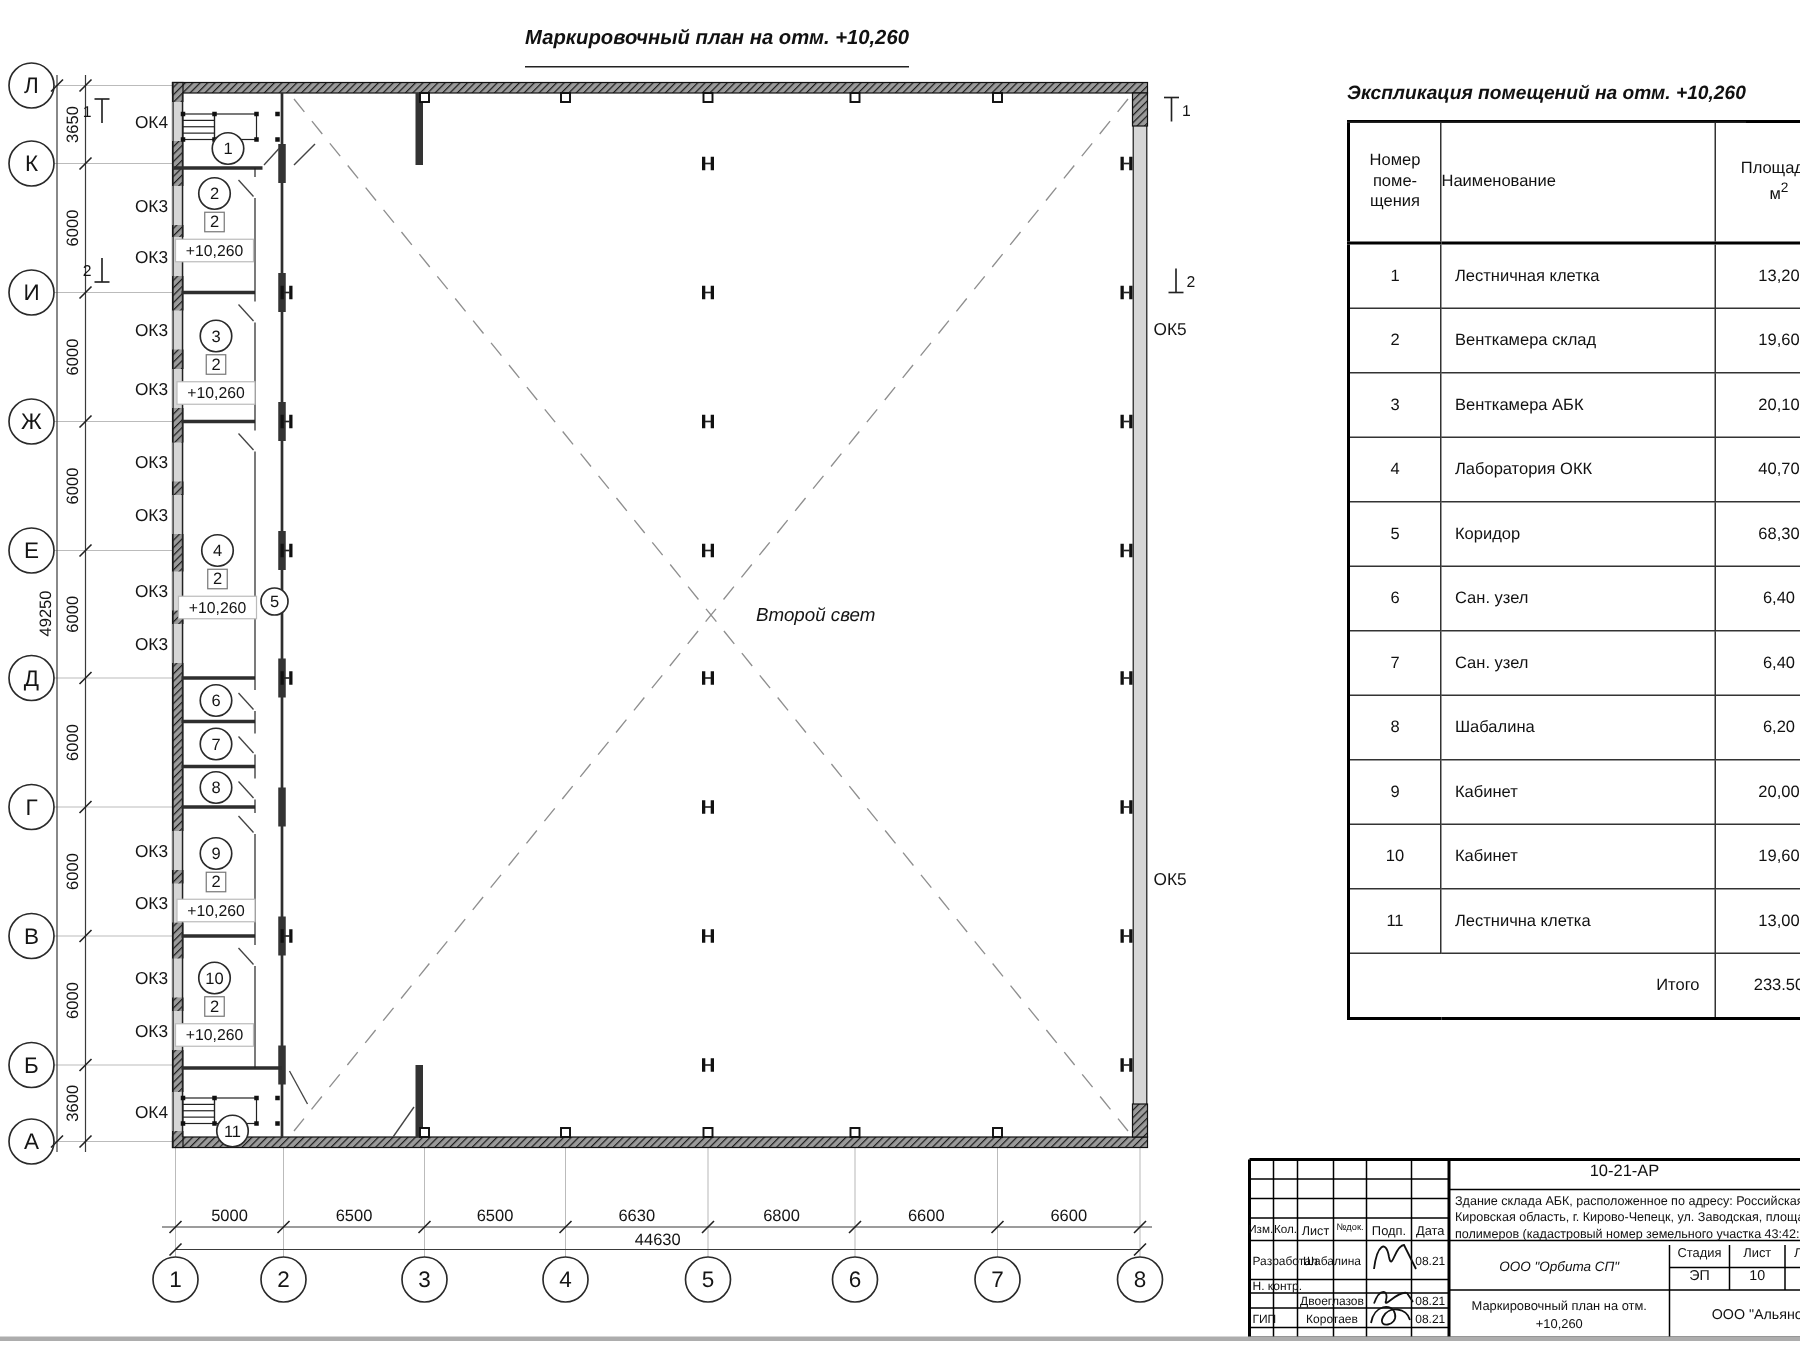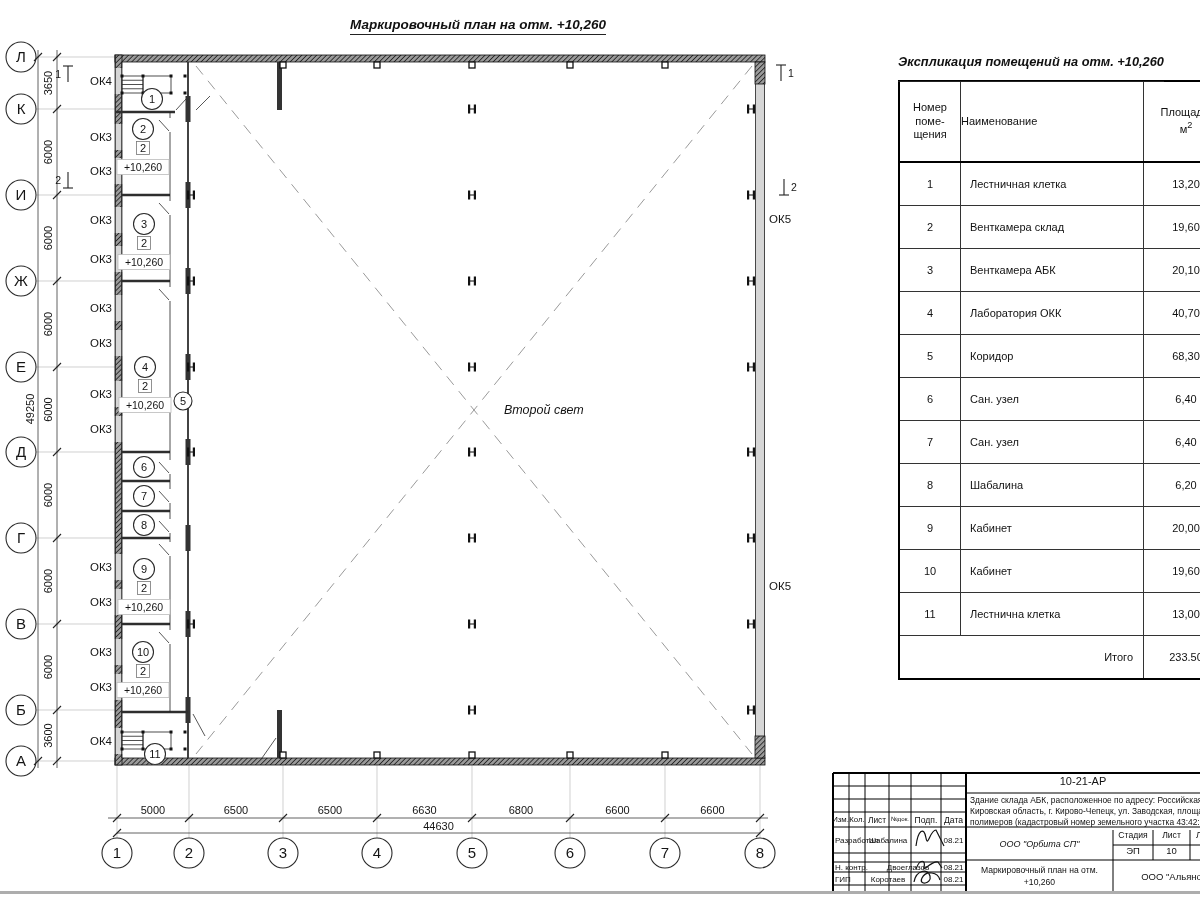--- a/index.html
+++ b/index.html
@@ -1,21 +1,21 @@
 <!DOCTYPE html>
 <html><head>
 <meta charset="utf-8">
 <style>
   html,body{margin:0;padding:0;background:#fff;}
   body{width:1200px;height:900px;overflow:hidden;position:relative;
        font-family:"Liberation Sans",sans-serif;color:#111;}
   .sheet{position:absolute;inset:0;}
   .plan-title{position:absolute;left:318px;top:17px;width:320px;text-align:center;
       font-size:13.5px;font-style:italic;font-weight:bold;}
-  .plan-title span{border-bottom:1.2px solid #222;padding-bottom:2px;}
+  .plan-title span{border-bottom:1.2px solid #222;padding-bottom:12px;}
   #plan-svg{position:absolute;left:0;top:0;}
   svg text{fill:#151515;}
   .t-dim{font-size:11px;}
   .t-axis{font-size:15px;}
   .t-ok{font-size:11.5px;}
   .t-room{font-size:11px;}
   .t-sec{font-size:10.5px;}
   .t-elev{font-size:10.5px;}
   .t-ital{font-size:12.5px;font-style:italic;}
   .ln-axis{stroke:#bbb;stroke-width:0.7;}
@@ -538,22 +538,22 @@
         <div class="cell tb-center" style="left: 17px; top: 43px; width: 16px; font-size: 7.8px;">Кол.</div>
         <div class="cell tb-center" style="left: 33px; top: 43px; width: 24px; font-size: 8.4px;">Лист</div>
         <div class="cell tb-center" style="left: 57px; top: 43px; width: 22px; font-size: 6.2px;">№док.</div>
         <div class="cell tb-center" style="left: 79px; top: 43px; width: 30px; font-size: 8.6px;">Подп.</div>
         <div class="cell tb-center" style="left: 109px; top: 43px; width: 25px; font-size: 8.6px;">Дата</div>
       </div>
     <div id="tb-sigrows">
         <div class="cell" style="left: 3px; top: 64px; width: 58px; font-size: 8px;">Разработал</div>
         <div class="cell tb-center" style="left: 33px; top: 64px; width: 46px; font-size: 8px;">Шабалина</div>
         <div class="cell tb-center" style="left: 109px; top: 64px; width: 25px; font-size: 8px;">08.21</div>
-        <div class="cell" style="left: 3px; top: 91px; width: 54px; font-size: 8px;">Н. контр.</div>
-        <div class="cell tb-center" style="left: 33px; top: 91px; width: 46px; font-size: 8px; padding-left: 20px;">Двоеглазов</div>
+        <div class="cell" style="left: 3px; top: 81px; width: 54px; font-size: 8px;">Н. контр.</div>
+        <div class="cell tb-center" style="left: 33px; top: 91px; width: 46px; font-size: 8px;">Двоеглазов</div>
         <div class="cell tb-center" style="left: 109px; top: 91px; width: 25px; font-size: 8px;">08.21</div>
         <div class="cell" style="left: 3px; top: 103px; width: 54px; font-size: 8px;">ГИП</div>
         <div class="cell tb-center" style="left: 33px; top: 103px; width: 46px; font-size: 8px;">Коротаев</div>
         <div class="cell tb-center" style="left: 109px; top: 103px; width: 25px; font-size: 8px;">08.21</div>
       </div>
 
     <div class="cell tb-center" style="left:281px;top:58px;width:40px;font-size:8.6px;">Стадия</div>
     <div class="cell tb-center" style="left:321px;top:58px;width:37px;font-size:8.6px;">Лист</div>
     <div class="cell tb-center" style="left:358px;top:58px;width:40px;font-size:8.6px;">Листов</div>
 

